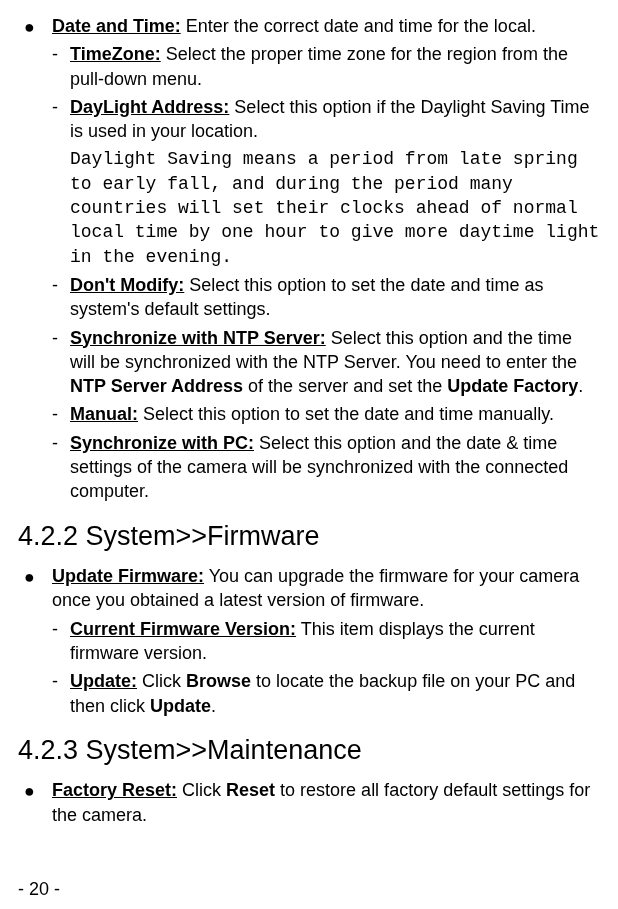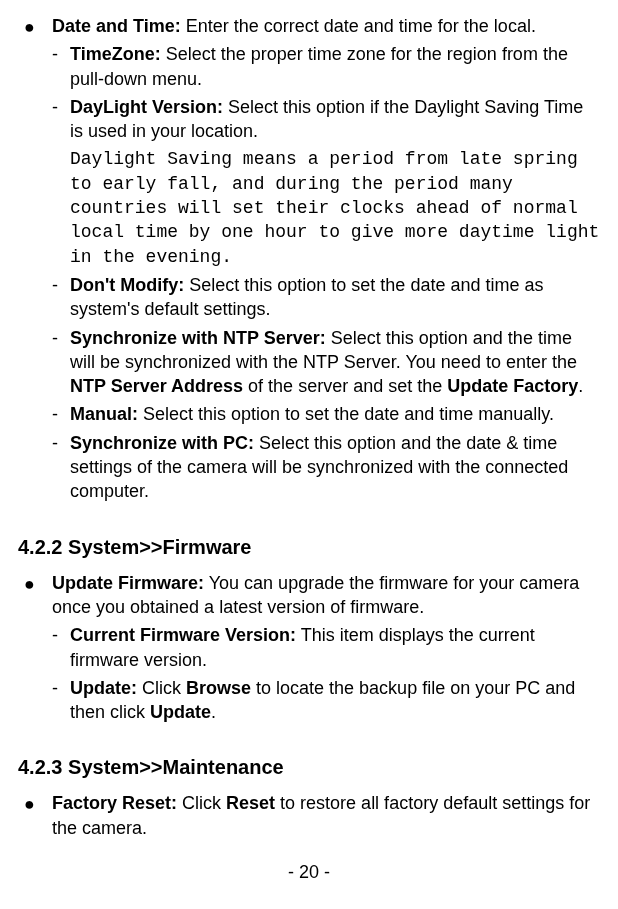--- a/index.html
+++ b/index.html
@@ -40,34 +40,35 @@
     }
     .sub-text {
       flex: 1;
     }
     .sub-para {
       margin-top: 4px;
       margin-left: 18px;
       font-family: Liberation Mono, monospace;
     }
     .heading {
-      font-size: 20px;
-      font-weight: bold;
-      margin-top: 30px;
+      font-size: 27px;
+      font-weight: normal;
+      margin-top: 14px;
       margin-bottom: 10px;
     }
     .bold {
       font-weight: bold;
+      text-decoration: underline;
     }
     .inline-bold {
       font-weight: bold;
     }
     .page-num {
-      text-align: center;
-      margin-top: 20px;
+      text-align: left;
+      margin-top: 50px;
       font-size: 18px;
     }
   </style>
 </head>
 <body>
 
 <div class="top-item">
   <div class="top-bullet">●</div>
   <div class="top-content">
     <span><span class="bold">Date and Time:</span><span> Enter the correct date and time for the local.</span></span>
@@ -77,21 +78,21 @@
       <div class="sub-dash">-</div>
       <div class="sub-text">
         <span class="bold">TimeZone:</span><span> Select the proper time zone for the region from the pull-down menu.</span>
       </div>
     </div>
 
     
     <div class="sub-item">
       <div class="sub-dash">-</div>
       <div class="sub-text">
-        <span class="bold">DayLight Version:</span><span> Select this option if the Daylight Saving Time is used in your location.</span>
+        <span class="bold">DayLight Address:</span><span> Select this option if the Daylight Saving Time is used in your location.</span>
       </div>
     </div>
     <div class="sub-para">Daylight Saving means a period from late spring to early fall, and during the period many countries will set their clocks ahead of normal local time by one hour to give more daytime light in the evening.</div>
 
     
     <div class="sub-item">
       <div class="sub-dash">-</div>
       <div class="sub-text">
         <span class="bold">Don't Modify:</span><span> Select this option to set the date and time as system's default settings.</span>
       </div>

